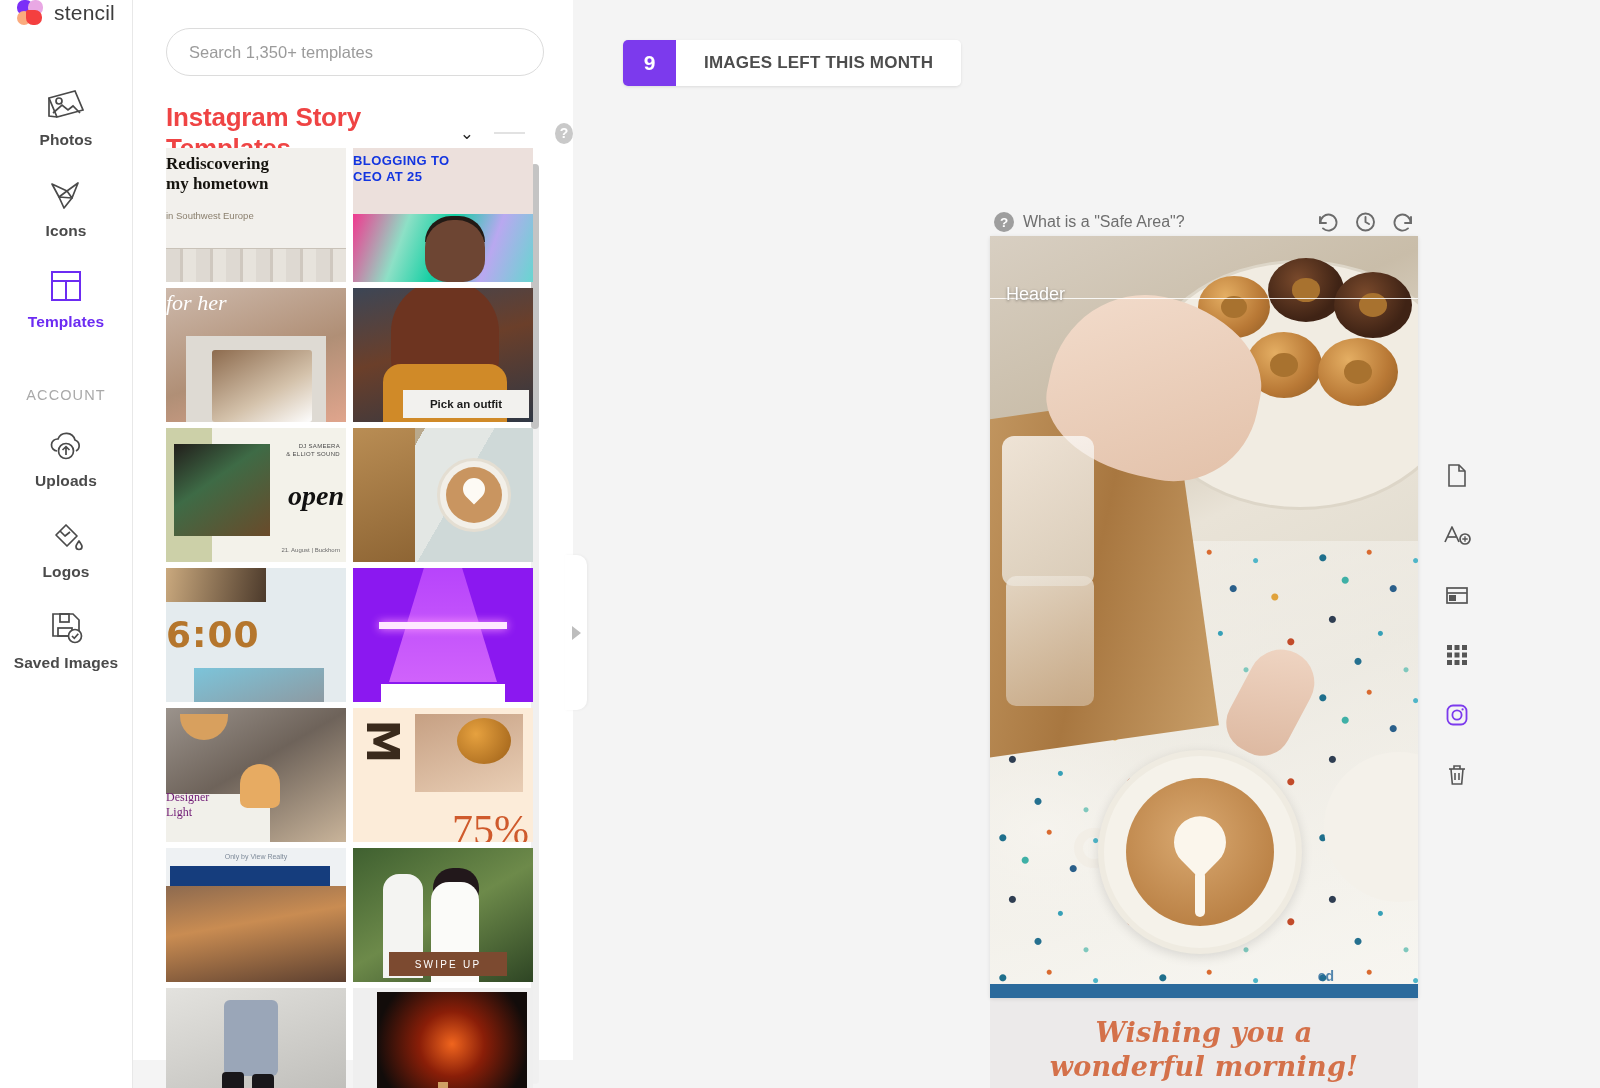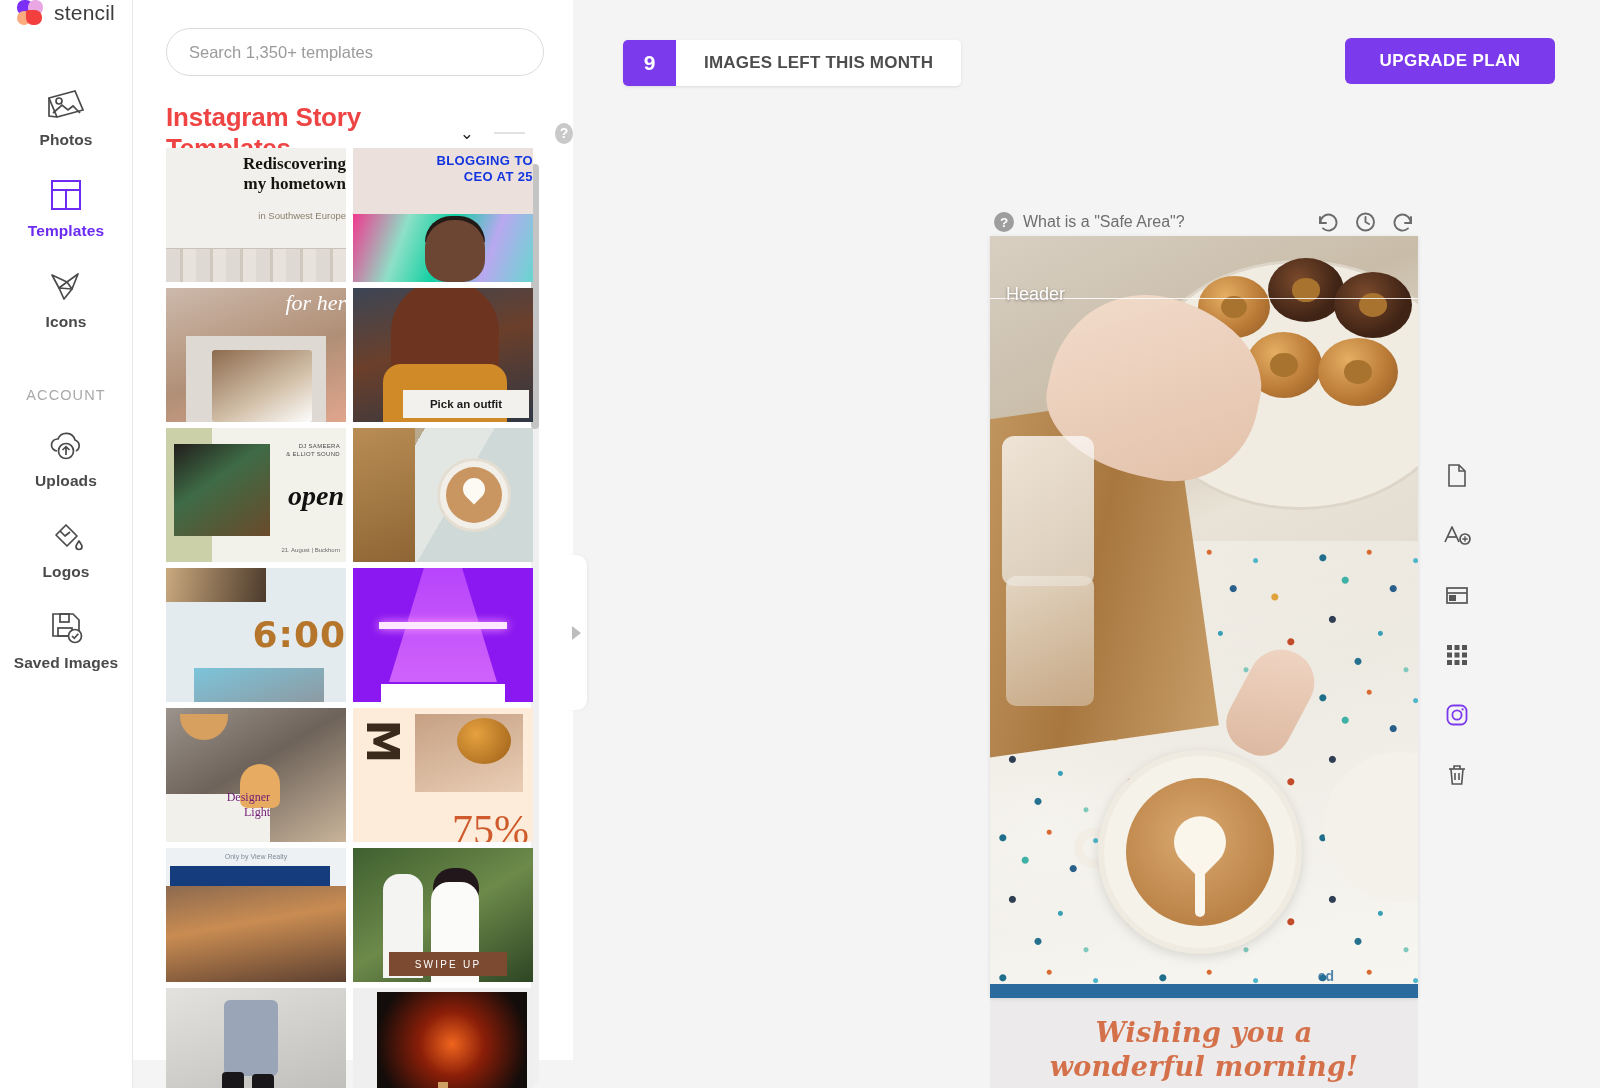--- a/index.html
+++ b/index.html
@@ -84,21 +84,21 @@
   .scrollbar {
     position: absolute; right: 5px; top: 16px; width: 8px; height: 265px;
     background: #c4c4c4; border-radius: 5px;
   }
   .scroll-track {
     position: absolute; right: 5px; top: 16px; width: 8px; height: 920px;
     background: #f0f0f0; border-radius: 5px;
   }
 
   
-  .t-txt { position: absolute; width: 100%; text-align: right; }
+  .t-txt { position: absolute; width: 100%; text-align: left; }
   .t1 { background: #f2f0ec; }
   .t1 .h { top: 6px; font-family: "Liberation Serif", serif; font-weight: bold;
            font-size: 17px; color: #16140f; line-height: 1.15; }
   .t1 .s { top: 62px; font-size: 9.5px; color: #8a7f6d; }
   .t1 .bldg { position: absolute; bottom: 0; left: 0; right: 0; height: 34px;
               background: repeating-linear-gradient(90deg,#ded9d2 0 14px,#cfc8bf 14px 17px,#e7e3dc 17px 30px);
               border-top: 1px solid #c9c2b8; }
   .t2 { background: #ece0dc; }
   .t2 .h { top: 5px; font-weight: bold; font-size: 13px; color: #1335e0;
            letter-spacing: .4px; line-height: 1.2; }
@@ -368,40 +368,40 @@
           <svg width="40" height="34" viewBox="0 0 40 34" fill="none" stroke="#4a4a4a" stroke-width="1.7">
             <path d="M3 11 L29 4 L37 23 L11 30 Z"></path>
             <path d="M3 11 L3 29 L11 30"></path>
             <circle cx="13" cy="14" r="3"></circle>
             <path d="M7 26 L16 18 L22 23 L27 19 L34 26"></path>
           </svg>
         </span>
         <span class="lbl">Photos</span>
       </div>
 
+      <div class="rail-item">
+        <span class="rail-ico">
+          <svg width="38" height="34" viewBox="0 0 38 34" fill="none" stroke="#4a4a4a" stroke-width="1.7" stroke-linejoin="round">
+            <path d="M5 6 L20 13 L12 19 Z"></path>
+            <path d="M20 13 L31 5 L25 20 Z"></path>
+            <path d="M12 19 L25 20 L17 30 Z"></path>
+          </svg>
+        </span>
+        <span class="lbl">Icons</span>
+      </div>
+
       <div class="rail-item active">
         <span class="rail-ico">
           <svg width="38" height="36" viewBox="0 0 38 36" fill="none" stroke="#6c2bf2" stroke-width="2">
             <rect x="5" y="4" width="28" height="28"></rect>
             <path d="M5 13 H33"></path>
             <path d="M19 13 V32"></path>
           </svg>
         </span>
         <span class="lbl">Templates</span>
-      </div>
-
-      <div class="rail-item">
-        <span class="rail-ico">
-          <svg width="38" height="34" viewBox="0 0 38 34" fill="none" stroke="#4a4a4a" stroke-width="1.7" stroke-linejoin="round">
-            <path d="M5 6 L20 13 L12 19 Z"></path>
-            <path d="M20 13 L31 5 L25 20 Z"></path>
-            <path d="M12 19 L25 20 L17 30 Z"></path>
-          </svg>
-        </span>
-        <span class="lbl">Icons</span>
       </div>
 
       <div class="rail-section">ACCOUNT</div>
 
       <div class="rail-item">
         <span class="rail-ico">
           <svg width="42" height="32" viewBox="0 0 42 32" fill="none" stroke="#4a4a4a" stroke-width="1.7">
             <path d="M12 22 A6 6 0 0 1 13 10 A9 9 0 0 1 30 11 A6 6 0 0 1 31 22"></path>
             <circle cx="21" cy="22" r="7.5"></circle>
             <path d="M21 26 V18 M17.5 21 L21 17.6 L24.5 21"></path>
@@ -561,21 +561,20 @@
 
     <div class="expander">
       <span class="tri"></span>
     </div>
 
     <div class="topbar">
       <div class="quota">
         <div class="quota-num">9</div>
         <div class="quota-lbl">IMAGES LEFT THIS MONTH</div>
       </div>
-      <button class="upgrade">UPGRADE PLAN</button>
     </div>
 
     <div class="canvas-wrap">
 
       <div class="canvas-top">
         <div class="safe-link">
           <span class="safe-q">?</span>
           <span class="safe-txt">What is a "Safe Area"?</span>
         </div>
         <div class="hist-icons">

